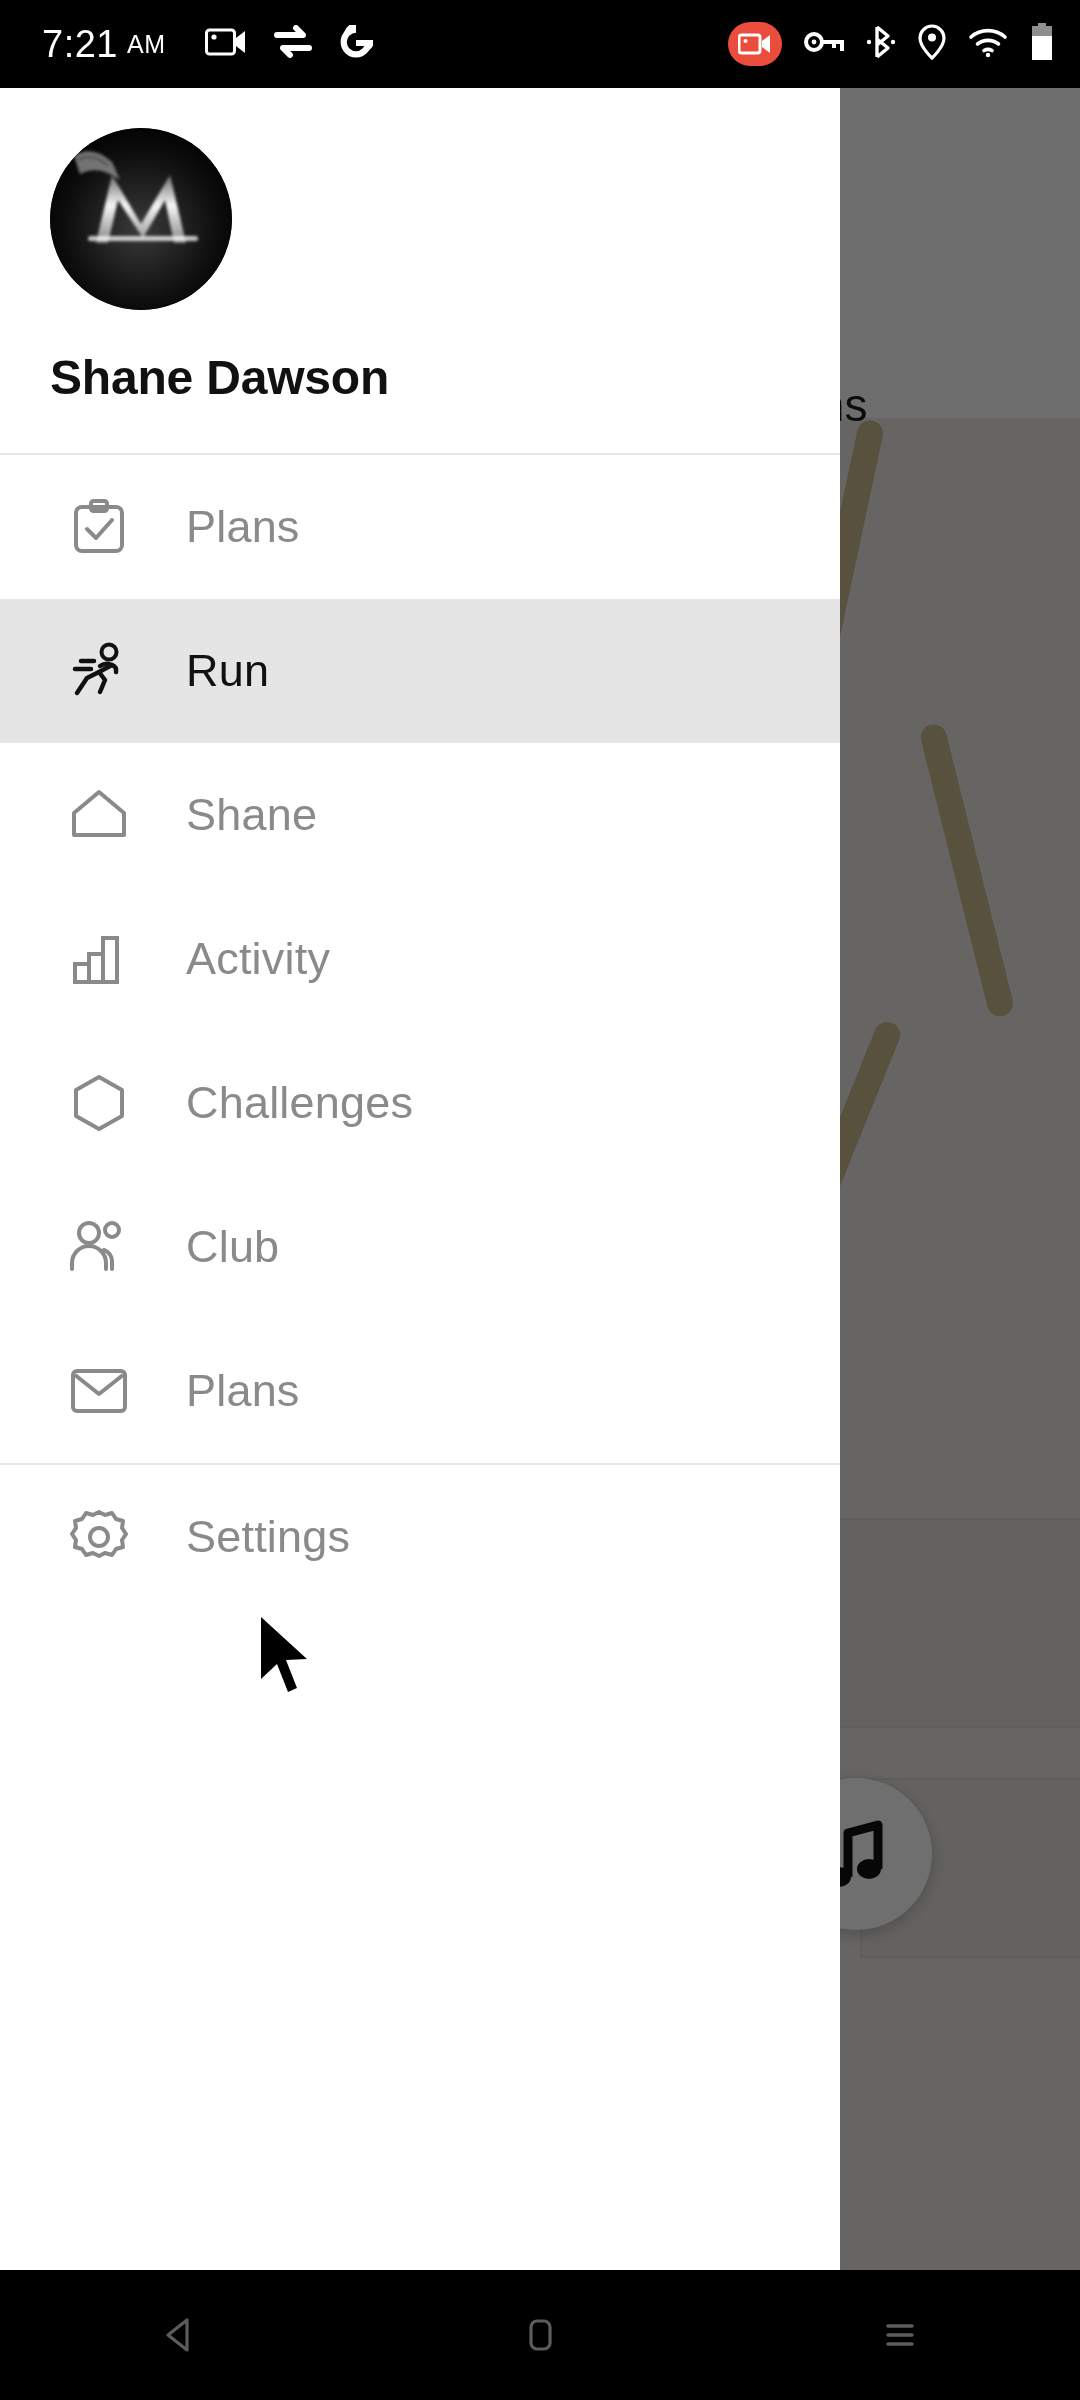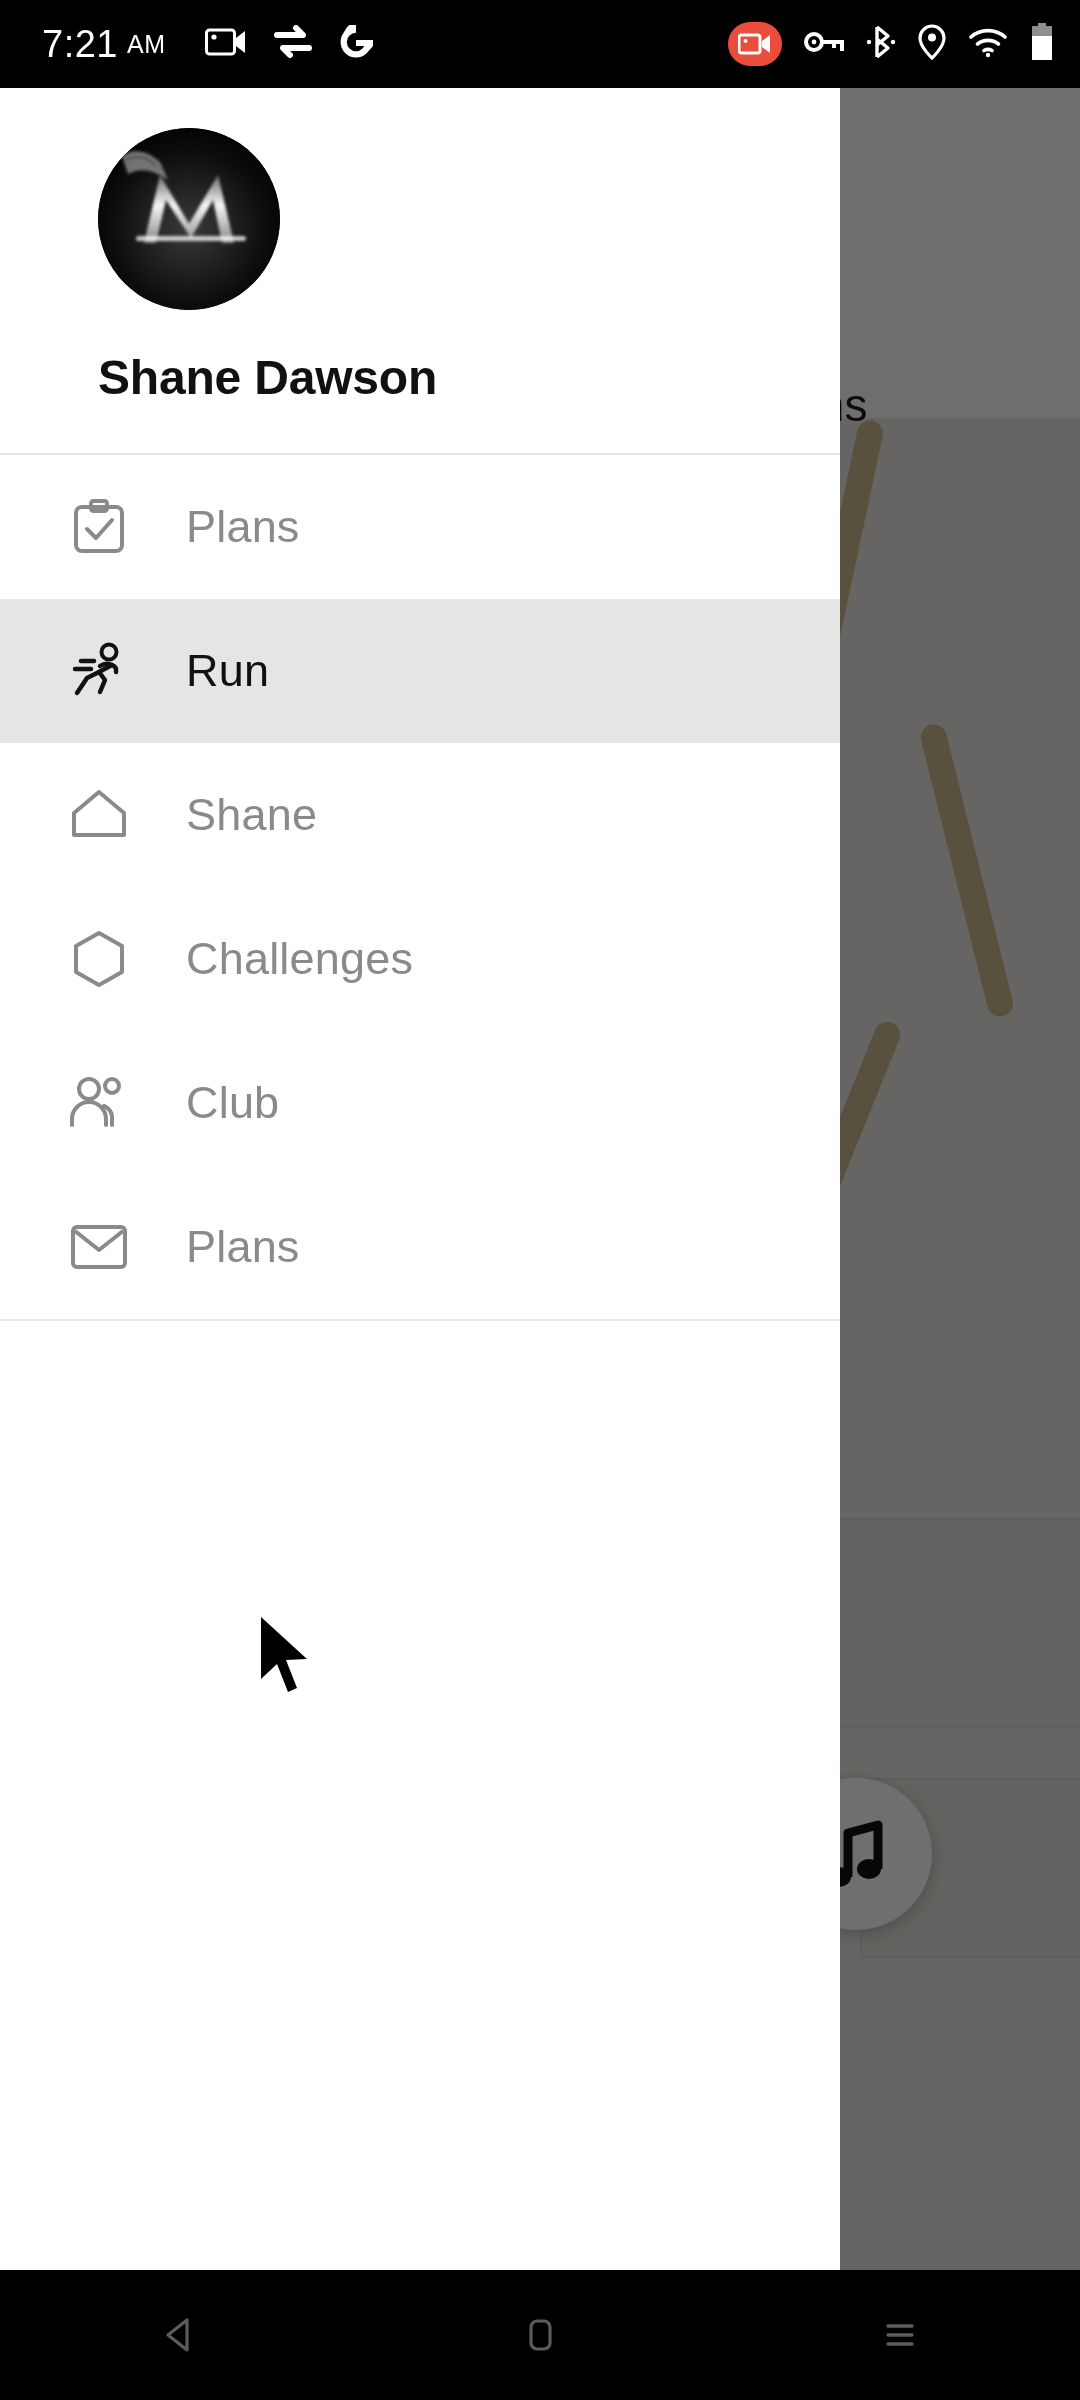--- a/index.html
+++ b/index.html
@@ -68,21 +68,21 @@
   
   #scrim {
     position:absolute; inset:0; background:rgba(0,0,0,0.56);
   }
 
   
   #drawer {
     position:absolute; left:0; top:88px; width:840px; height:2182px;
     background:#ffffff; z-index:5; overflow:hidden;
   }
-  #drawer-header { padding:40px 0 0 50px;margin-left:48px; }
+  #drawer-header { padding:40px 0 0 50px; }
   #avatar {
     width:182px; height:182px; border-radius:50%;
     background:radial-gradient(circle at 50% 58%, #1c1c1c 0%, #0a0a0a 62%, #000 100%);
     position:relative; overflow:hidden; display:block;
   }
   #avatar svg { position:absolute; left:0; top:0; }
   #profile-name {
     margin-top:40px; font-size:48px; font-weight:700; color:#111;
     letter-spacing:-0.2px;
   }
@@ -275,20 +275,30 @@
 
       <div class="nav-item">
         <span class="nav-icon">
           <svg width="60" height="56" viewBox="0 0 60 56">
             <path d="M5 26 L30 5 L55 26 L55 48 L5 48 Z" fill="none" stroke="#8a8a8a" stroke-width="4" stroke-linejoin="round"></path>
           </svg>
         </span>
         <span class="nav-label">Shane</span>
       </div>
 
+      <div class="nav-item">
+        <span class="nav-icon">
+          <svg width="58" height="58" viewBox="0 0 58 58">
+            <rect x="5" y="34" width="14" height="18" fill="none" stroke="#8a8a8a" stroke-width="4"></rect>
+            <rect x="19" y="24" width="14" height="28" fill="none" stroke="#8a8a8a" stroke-width="4"></rect>
+            <rect x="33" y="8" width="14" height="44" fill="none" stroke="#8a8a8a" stroke-width="4"></rect>
+          </svg>
+        </span>
+        <span class="nav-label">Activity</span>
+      </div>
 
       <div class="nav-item">
         <span class="nav-icon">
           <svg width="58" height="60" viewBox="0 0 58 60">
             <path d="M29 4 L52 17 L52 43 L29 56 L6 43 L6 17 Z" fill="none" stroke="#8a8a8a" stroke-width="4" stroke-linejoin="round"></path>
           </svg>
         </span>
         <span class="nav-label">Challenges</span>
       </div>
 
@@ -311,20 +321,31 @@
             <path d="M6 8 L30 27 L54 8" fill="none" stroke="#8a8a8a" stroke-width="4" stroke-linejoin="round"></path>
           </svg>
         </span>
         <span class="nav-label">Plans</span>
       </div>
 
     </div>
 
     <div class="divider" id="divider-settings"></div>
 
+    <div id="settings-group">
+      <div class="nav-item">
+        <span class="nav-icon">
+          <svg width="60" height="60" viewBox="0 0 60 60">
+            <path d="M30 5 l6 3 l7 -2 l4 6 l7 2 l-1 7 l4 6 l-4 6 l1 7 l-7 2 l-4 6 l-7 -2 l-6 3 l-6 -3 l-7 2 l-4 -6 l-7 -2 l1 -7 l-4 -6 l4 -6 l-1 -7 l7 -2 l4 -6 l7 2 Z" fill="none" stroke="#8a8a8a" stroke-width="4" stroke-linejoin="round"></path>
+            <circle cx="30" cy="30" r="9" fill="none" stroke="#8a8a8a" stroke-width="4"></circle>
+          </svg>
+        </span>
+        <span class="nav-label">Settings</span>
+      </div>
+    </div>
 
   </div>
 
   <div id="cursor">
     <svg width="74" height="98" viewBox="0 0 74 98">
       <path d="M6 3 L6 78 L24 61 L35 89 L49 83 L38 56 L62 55 Z" fill="#ffffff"></path>
       <path d="M9 9 L9 71 L25 56 L36 84 L45 80 L34 52 L55 51 Z" fill="#000000"></path>
     </svg>
   </div>
 

